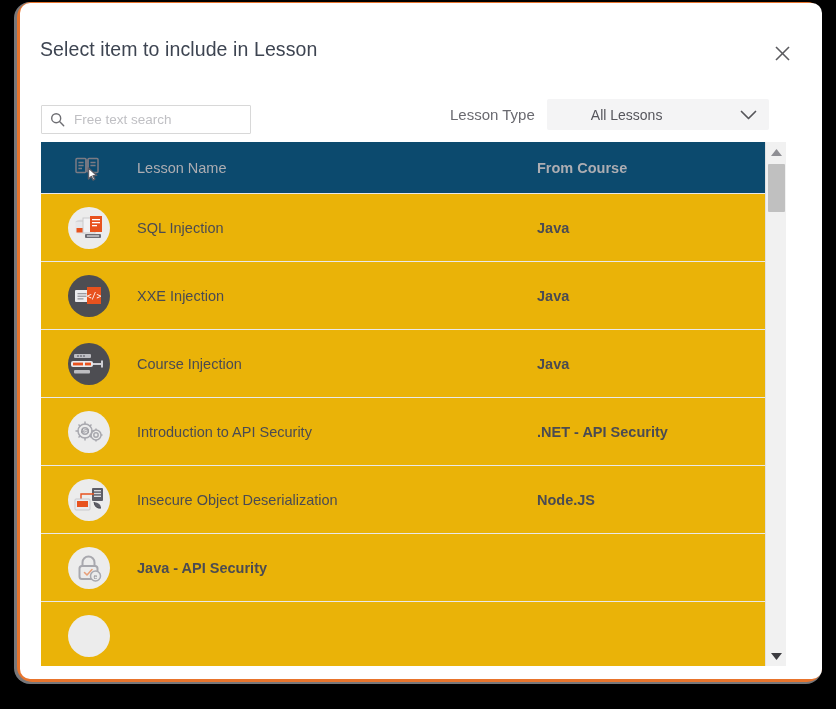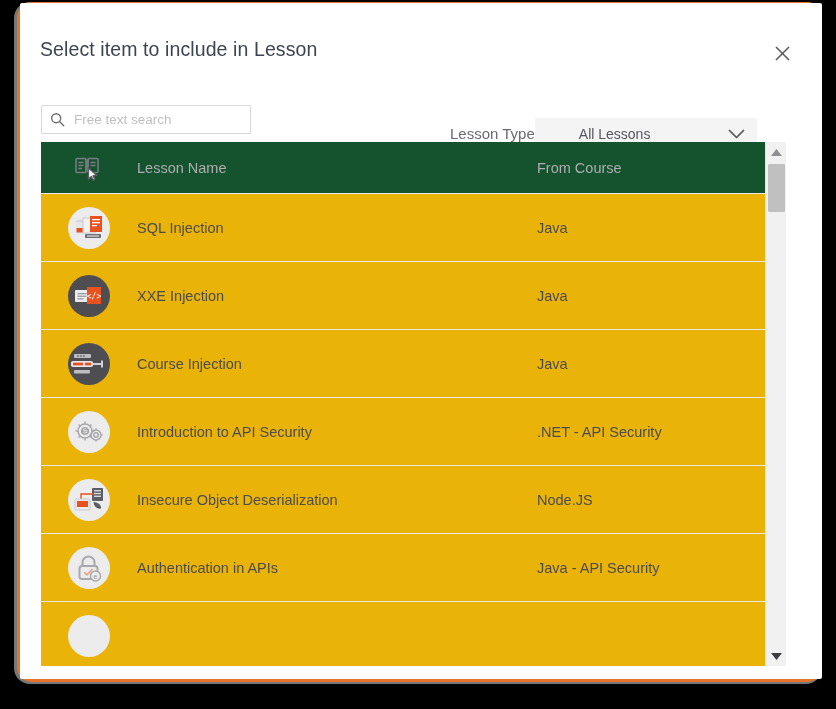--- a/index.html
+++ b/index.html
@@ -43,21 +43,21 @@
   }
 
   
   #modal {
     position: absolute;
     left: 20px;
     top: 3px;
     width: 802px;
     height: 676px;
     background: #ffffff;
-    border-radius: 2px;
+    border-radius: 10px;
     overflow: hidden;
   }
 
   
   .dialog-title {
     position: absolute;
     left: 20px;
     top: 35px;
     font-size: 19.5px;
     color: #3d4451;
@@ -108,24 +108,24 @@
     font-family: "Liberation Sans", sans-serif;
     font-size: 13.5px;
     color: #3d4451;
     padding: 0 6px 0 2px;
   }
   .search-input::placeholder { color: #c0c0c4; }
 
   .filter-group {
     position: absolute;
     left: 430px;
-    top: 115px;
-    display: flex;
-    align-items: center;
-    gap: 0;
+    top: 96px;
+    display: flex;
+    align-items: center;
+    gap: 12px;
   }
   .filter-label {
     font-size: 15px;
     color: #6a6a70;
     white-space: nowrap;
   }
   .filter-select {
     width: 222px;
     height: 31px;
     background: #f4f4f5;
@@ -173,21 +173,21 @@
     position: relative;
     height: 68px;
     display: flex;
     align-items: center;
     background: #eab308;
     border-bottom: 1px solid #e9e9ea;
     cursor: pointer;
   }
   .row.header {
     height: 52px;
-    background: #14532d;
+    background: #0c4a6e;
     cursor: default;
   }
 
   .cell-icon {
     width: 96px;
     flex: none;
     display: flex;
     align-items: center;
     justify-content: center;
   }
@@ -197,20 +197,21 @@
     font-size: 14.5px;
     color: #4b4b52;
     white-space: nowrap;
     overflow: hidden;
   }
   .cell-course {
     flex: 1;
     font-size: 14.5px;
     color: #4b4b52;
     white-space: nowrap;
+    font-weight: bold;
   }
   .row.header .cell-name,
   .row.header .cell-course {
     color: #adadb2;
   }
 
   
   .lesson-icon {
     width: 42px;
     height: 42px;
@@ -435,21 +436,20 @@
             <div class="lesson-icon ico-light">
               <svg width="28" height="30" viewBox="0 0 28 30">
                 <path d="M7.5,13 L7.5,9.5 a6,6 0 0 1 12,0 L19.5,13" fill="none" stroke="#a8a8ae" stroke-width="2"></path>
                 <rect x="4.5" y="13" width="18" height="13" rx="2.5" fill="none" stroke="#a8a8ae" stroke-width="2"></rect>
                 <path d="M9.5,19.5 L12,22 L17,16.5" fill="none" stroke="#e8a07a" stroke-width="1.6" stroke-linecap="round" stroke-linejoin="round"></path>
                 <circle cx="20.5" cy="23" r="5" fill="#ececec" stroke="#a8a8ae" stroke-width="1.5"></circle>
                 <text x="20.5" y="26" font-size="7" fill="#8e8e95" text-anchor="middle" font-family="Liberation Sans, sans-serif">e</text>
               </svg>
             </div>
           </div>
-          <div class="cell-name">Authentication in APIs</div>
           <div class="cell-course">Java - API Security</div>
         </div>
 
         <div class="row">
           <div class="cell-icon">
             <div class="lesson-icon ico-light"></div>
           </div>
           <div class="cell-name"></div>
           <div class="cell-course"></div>
         </div>

